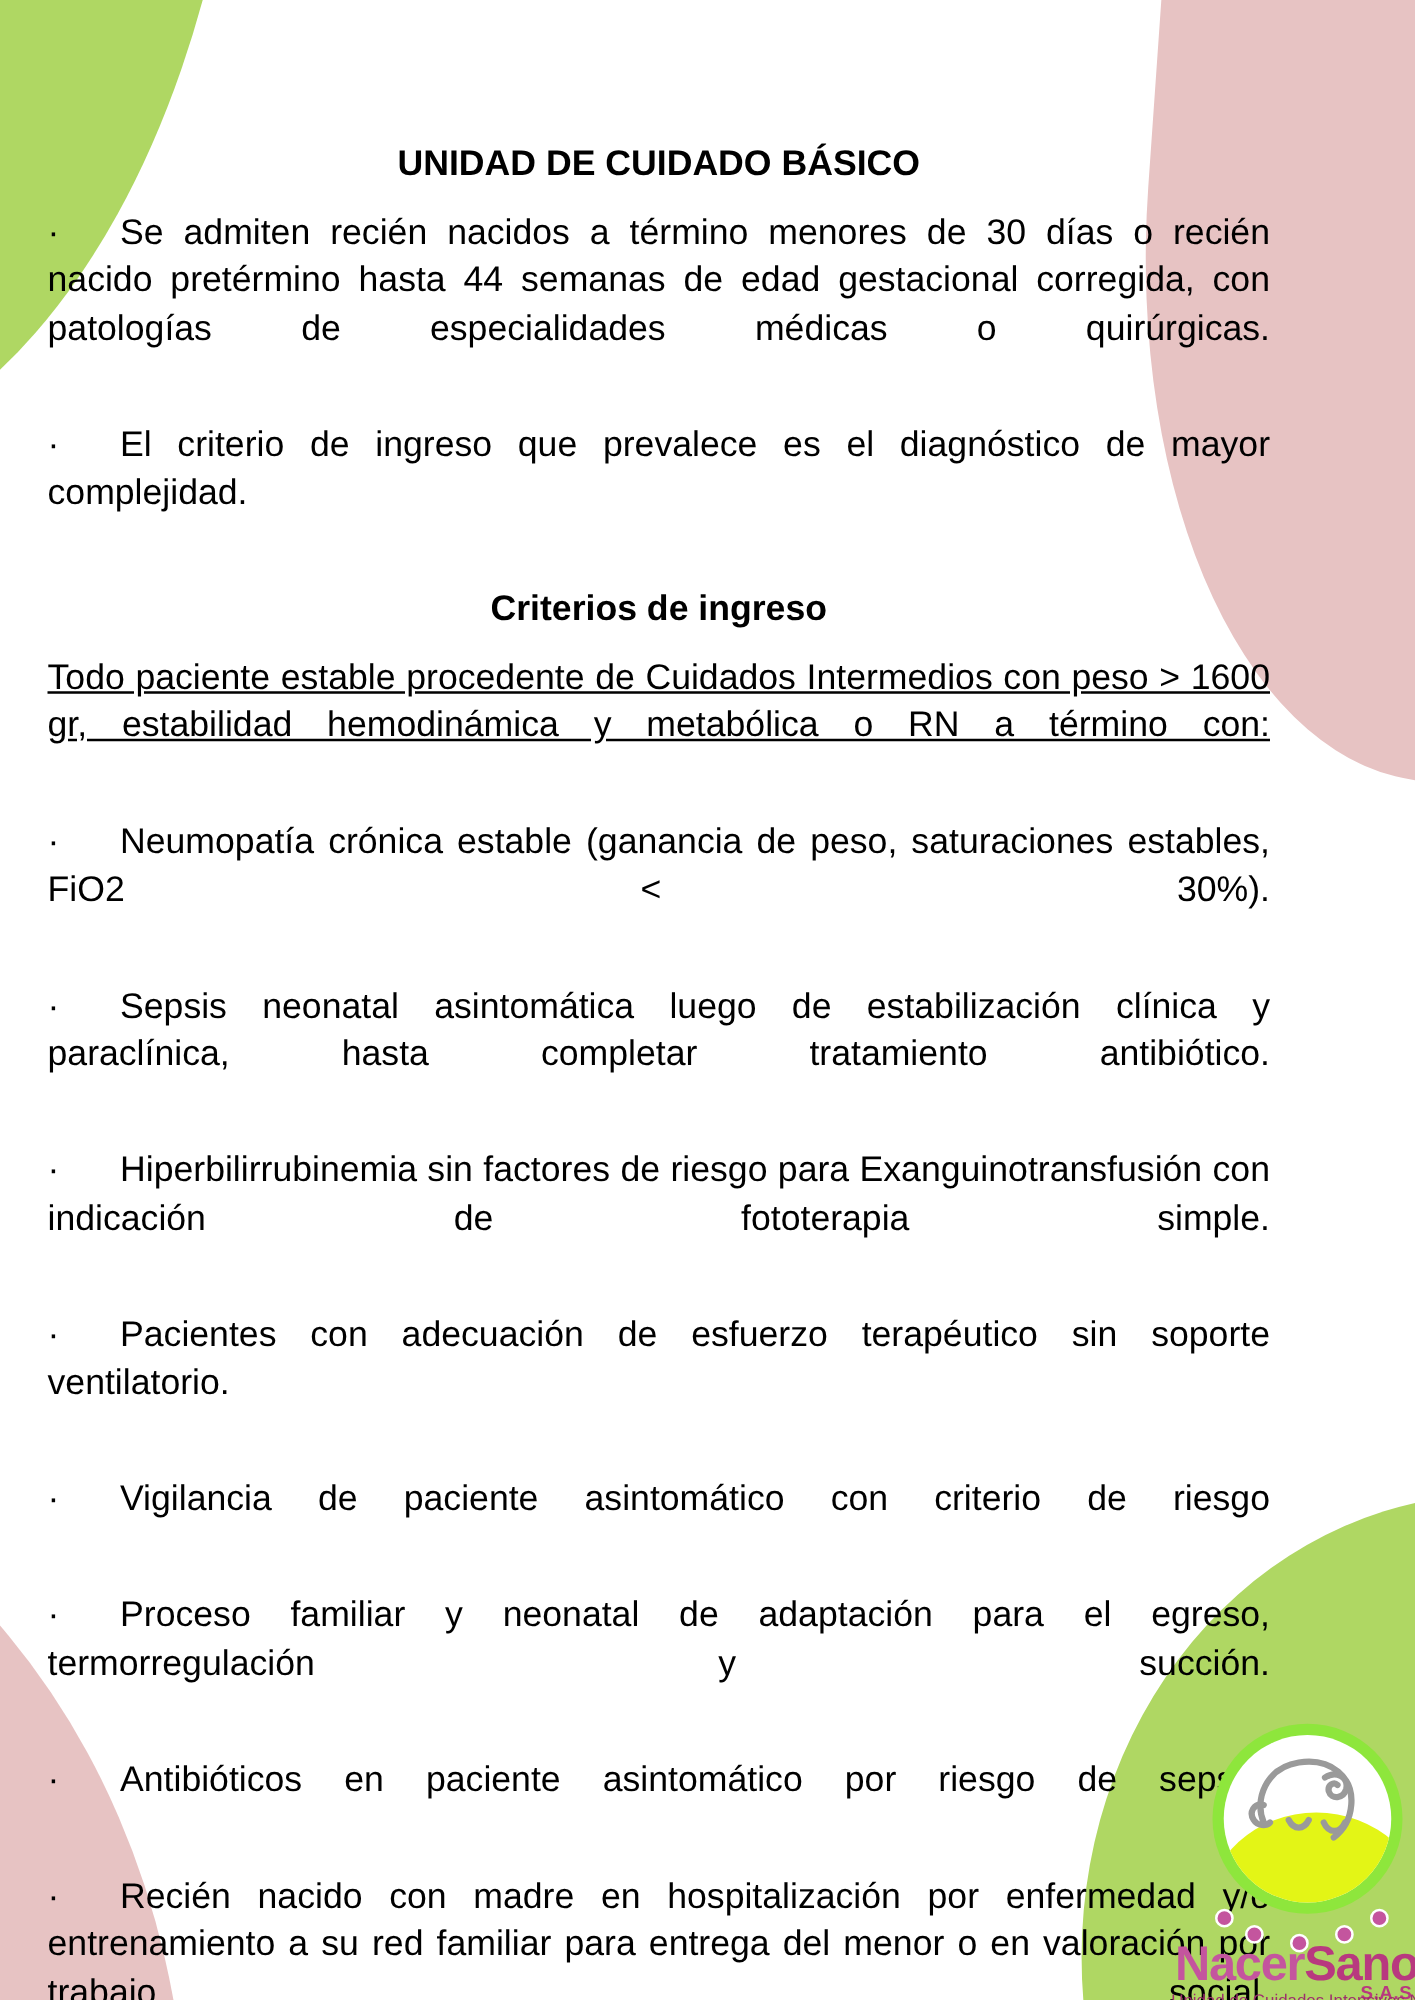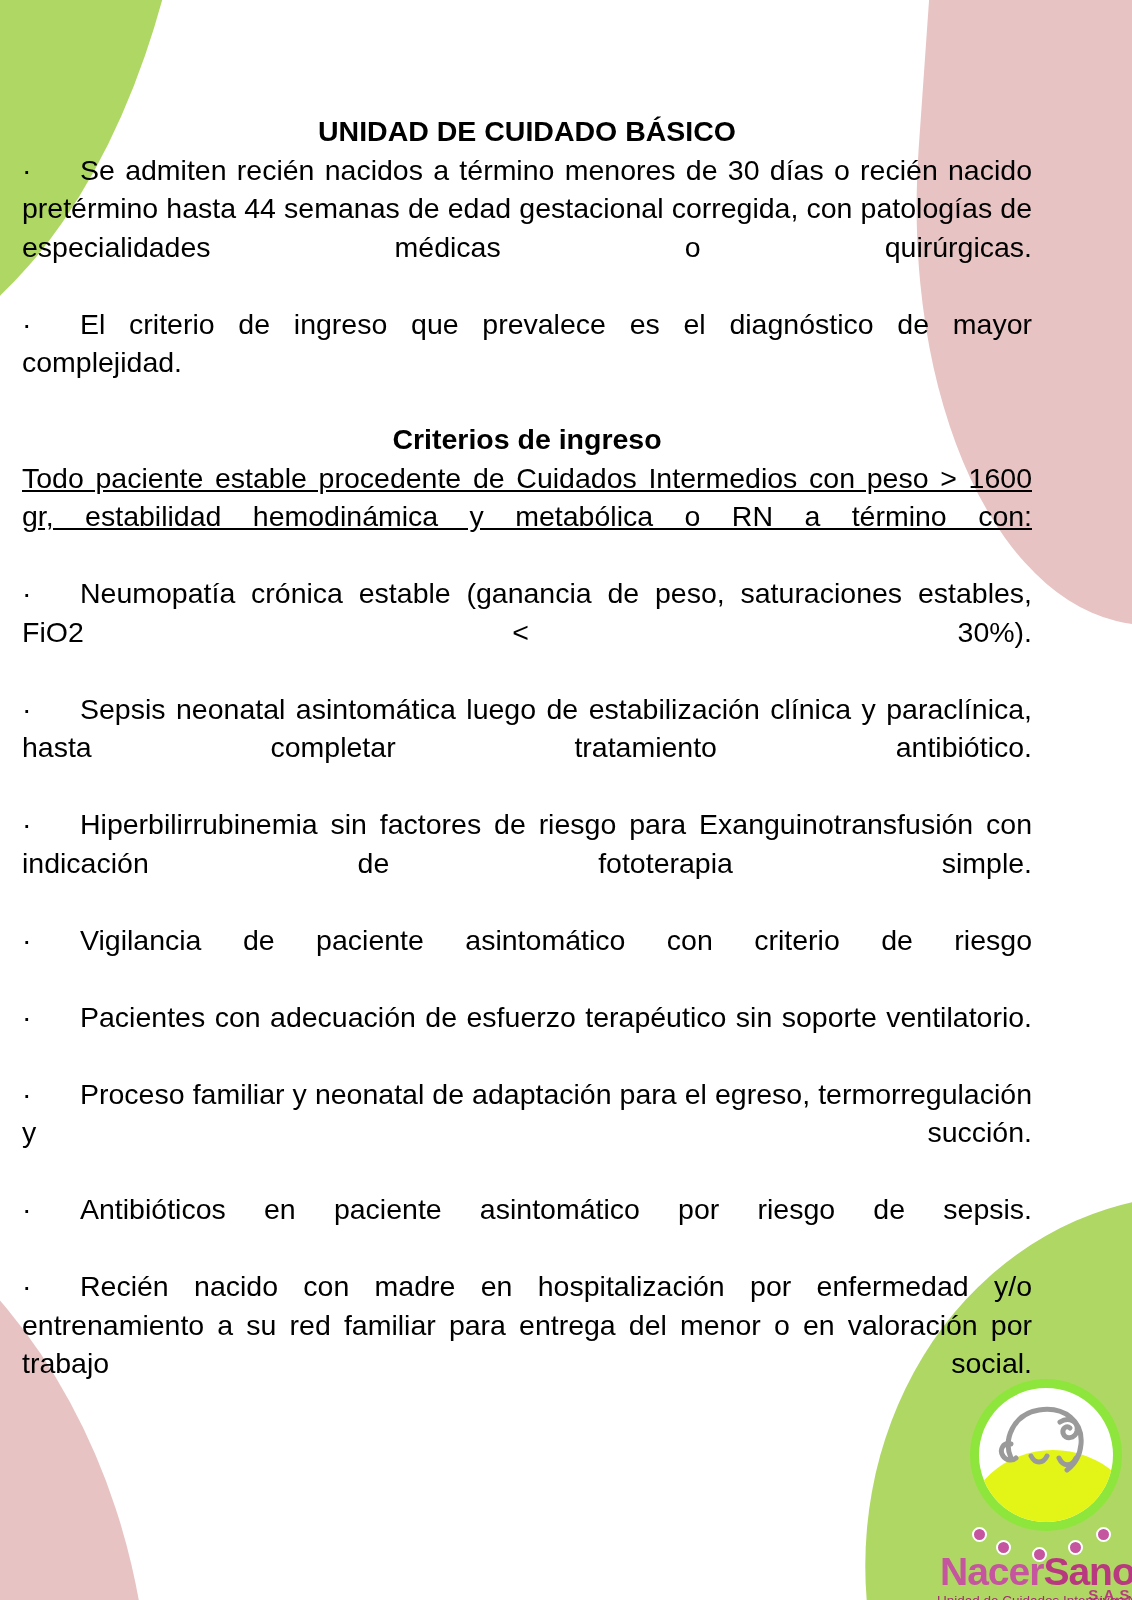--- a/index.html
+++ b/index.html
@@ -74,21 +74,21 @@
     text-align: center;
     font-weight: bold;
     font-size: 28.5px;
     line-height: 38.5px;
     margin: 0 0 0 0;
   }
 
   .doc-heading.spaced { }
 
   .doc-para {
-    margin: 0;
+    margin: 16px;
     text-align: justify;
     text-justify: inter-word;
   }
   
   .doc-para::after {
     content: "";
     display: inline-block;
     width: 100%;
   }
 
@@ -210,23 +210,23 @@
     <h2 class="doc-heading spaced">Criterios de ingreso</h2>
 
     <p class="doc-para nobullet">Todo paciente estable procedente de Cuidados Intermedios con peso &gt; 1600 gr, estabilidad hemodinámica y metabólica o RN a término con:</p>
 
     <p class="doc-para"><span class="bullet-mark">·</span><span>Neumopatía crónica estable (ganancia de peso, saturaciones estables, FiO2 &lt; 30%).</span></p>
 
     <p class="doc-para"><span class="bullet-mark">·</span><span>Sepsis neonatal asintomática luego de estabilización clínica y paraclínica, hasta completar tratamiento antibiótico.</span></p>
 
     <p class="doc-para"><span class="bullet-mark">·</span><span>Hiperbilirrubinemia sin factores de riesgo para Exanguinotransfusión con indicación de fototerapia simple.</span></p>
 
+    <p class="doc-para"><span class="bullet-mark">·</span><span>Pacientes con adecuación de esfuerzo terapéutico sin soporte ventilatorio.</span></p>
+
     <p class="doc-para"><span class="bullet-mark">·</span><span>Vigilancia de paciente asintomático con criterio de riesgo</span></p>
-
-    <p class="doc-para"><span class="bullet-mark">·</span><span>Pacientes con adecuación de esfuerzo terapéutico sin soporte ventilatorio.</span></p>
 
     <p class="doc-para"><span class="bullet-mark">·</span><span>Proceso familiar y neonatal de adaptación para el egreso, termorregulación y succión.</span></p>
 
     <p class="doc-para"><span class="bullet-mark">·</span><span>Antibióticos en paciente asintomático por riesgo de sepsis.</span></p>
 
     <p class="doc-para"><span class="bullet-mark">·</span><span>Recién nacido con madre en hospitalización por enfermedad y/o entrenamiento a su red familiar para entrega del menor o en valoración por trabajo social.</span></p>
 
   </div>
 
   <div id="logo">

